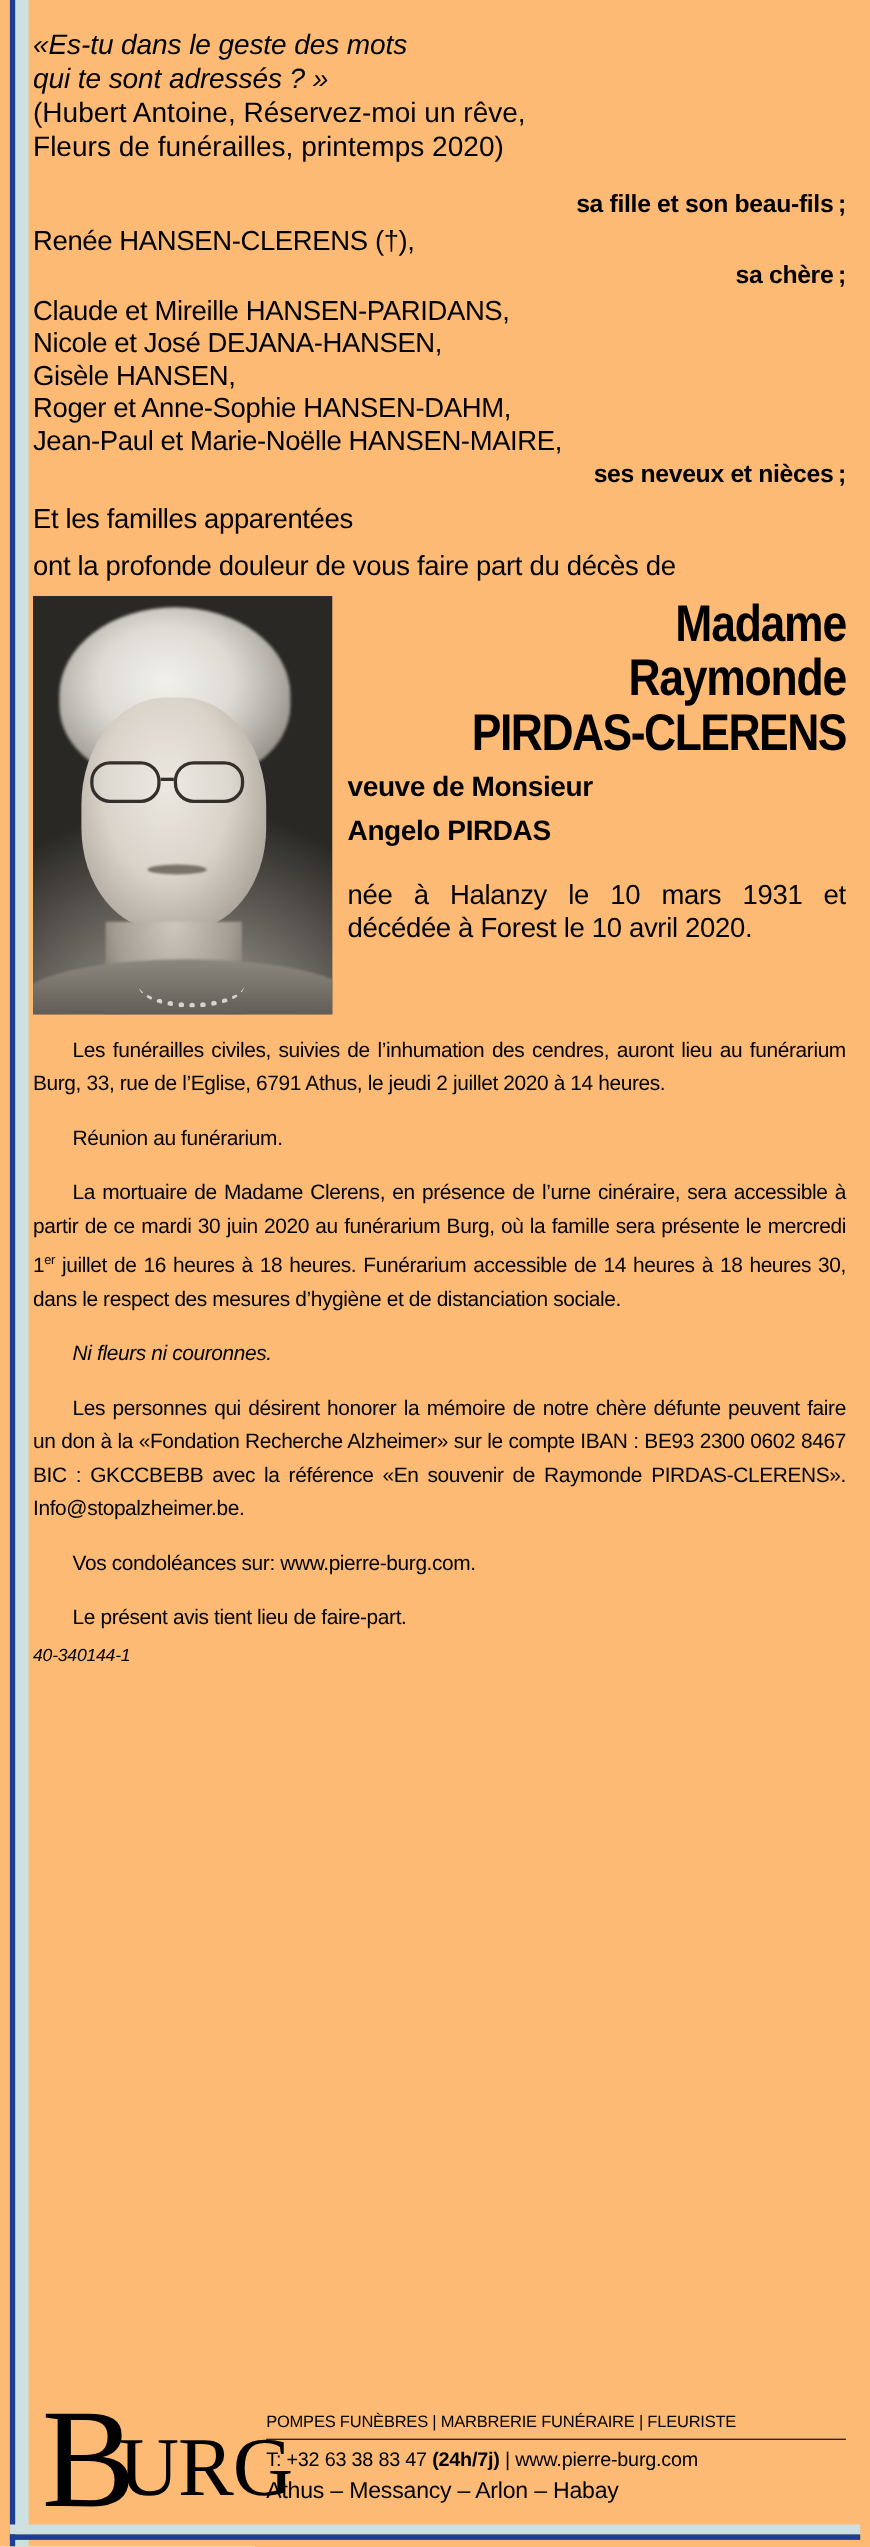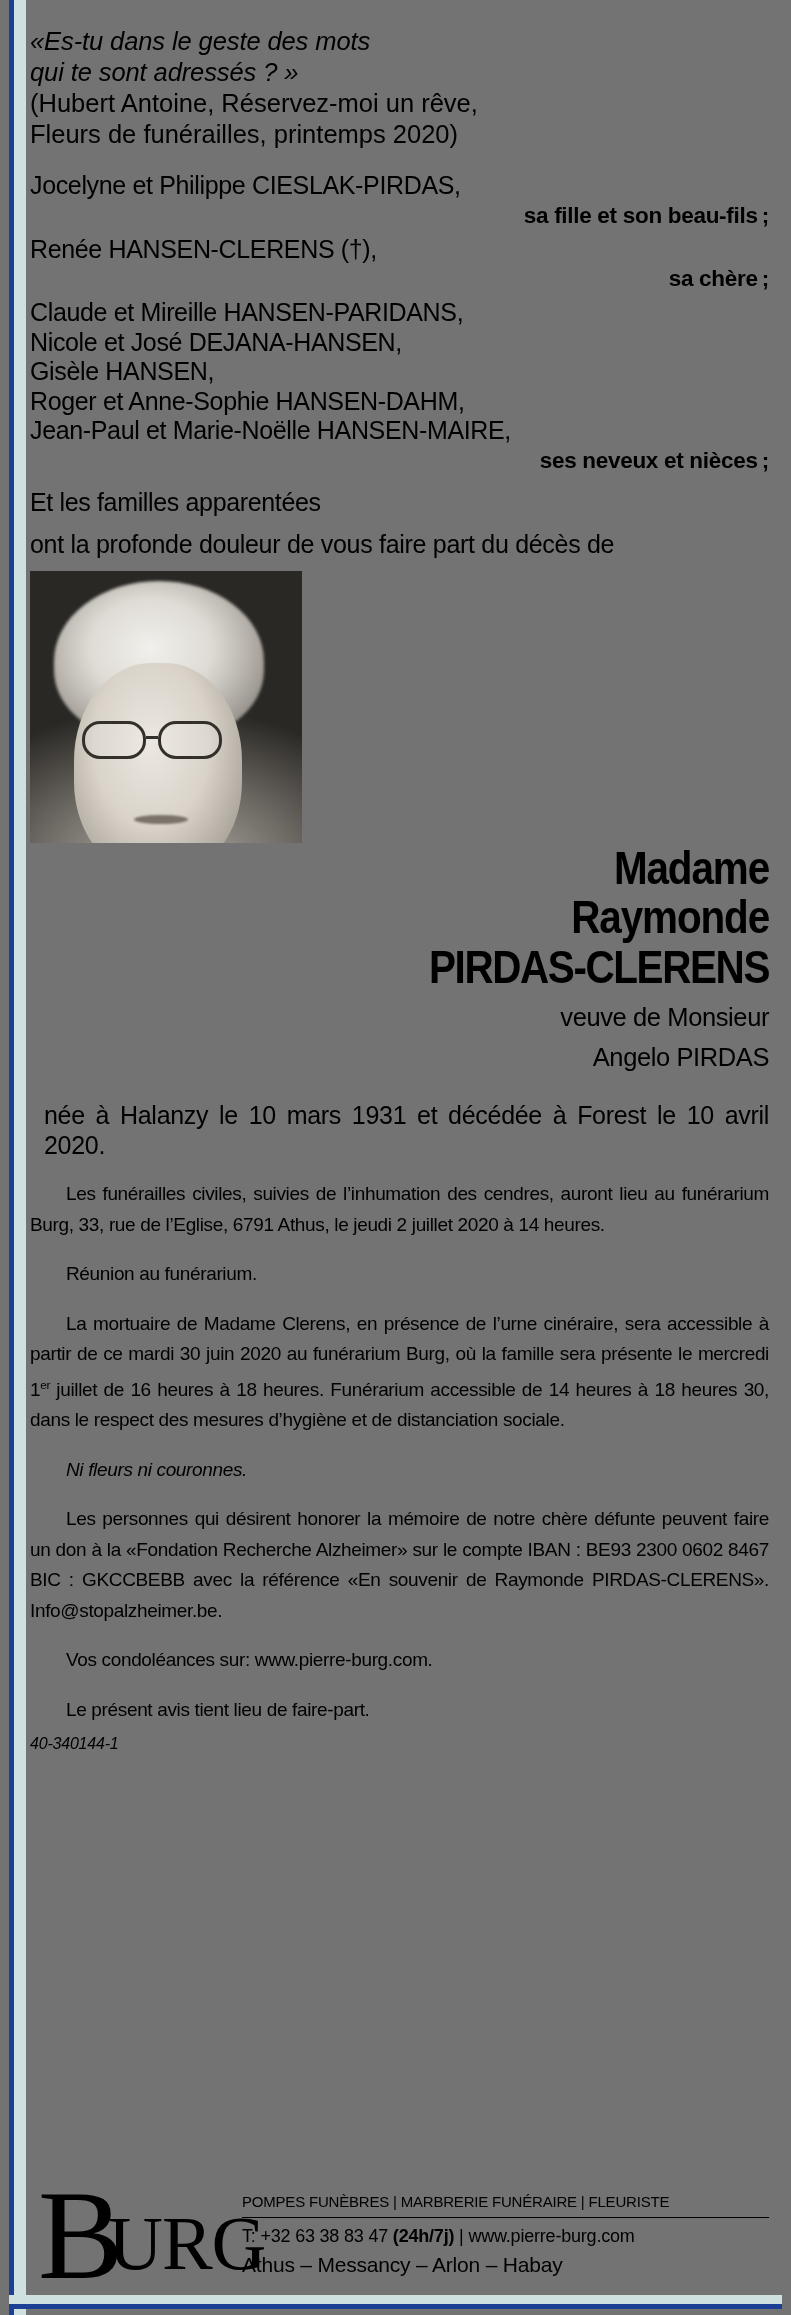--- a/index.html
+++ b/index.html
@@ -10,21 +10,21 @@
     background: #ffffff;
     font-family: "Liberation Sans", sans-serif;
     color: #000000;
     overflow: hidden;
   }
 
   .notice {
     position: relative;
     width: 791px;
     height: 2315px;
-    background: #737373;
+    background: #fdba74;
     padding: 0;
   }
 
   
   .rule-blue {
     position: absolute;
     left: 9px; top: 0; bottom: 0;
     width: 5px;
     background: #1b3f94;
   }
@@ -100,21 +100,20 @@
     letter-spacing: -0.3px;
     text-align: justify;
     margin-top: 12px;
   }
 
   
   .hero {
     margin-top: 12px;
     display: flex;
     align-items: flex-start;
-    flex-direction: column;
   }
   .portrait {
     width: 272px;
     height: 380px;
     flex: 0 0 272px;
     position: relative;
     overflow: hidden;
     background: #1a1a1a;
   }
   
@@ -207,25 +206,25 @@
     font-weight: bold;
     font-size: 47px;
     line-height: 51px;
     letter-spacing: -1.6px;
     text-align: right;
     transform: scaleX(0.86);
     transform-origin: right center;
     white-space: nowrap;
   }
   .veuve {
-    font-weight: normal;
+    font-weight: bold;
     font-size: 25.5px;
     line-height: 29px;
     letter-spacing: -0.4px;
-    text-align: right;
+    text-align: left;
     margin-top: 11px;
     white-space: nowrap;
   }
   .bio {
     font-size: 25px;
     line-height: 30px;
     letter-spacing: -0.3px;
     text-align: justify;
     margin-top: 28px;
   }
@@ -326,21 +325,20 @@
     <div class="quote">
       <div class="quote-line">«Es-tu dans le geste des mots</div>
       <div class="quote-line">qui te sont adressés ? »</div>
     </div>
     <div class="quote-attrib">
       <span>(Hubert Antoine, Réservez-moi un rêve,</span>
       <span class="a2">Fleurs de funérailles, printemps 2020)</span>
     </div>
 
     <div class="families">
-      <div class="fam-name">Jocelyne et Philippe CIESLAK-PIRDAS,</div>
       <div class="fam-rel">sa fille et son beau-fils ;</div>
       <div class="gap-xs"></div>
       <div class="fam-name">Renée HANSEN-CLERENS (†),</div>
       <div class="fam-rel">sa chère ;</div>
       <div class="gap-xs"></div>
       <div class="fam-name">Claude et Mireille HANSEN-PARIDANS,</div>
       <div class="fam-name">Nicole et José DEJANA-HANSEN,</div>
       <div class="fam-name">Gisèle HANSEN,</div>
       <div class="fam-name">Roger et Anne-Sophie HANSEN-DAHM,</div>
       <div class="fam-name">Jean-Paul et Marie-Noëlle HANSEN-MAIRE,</div>

